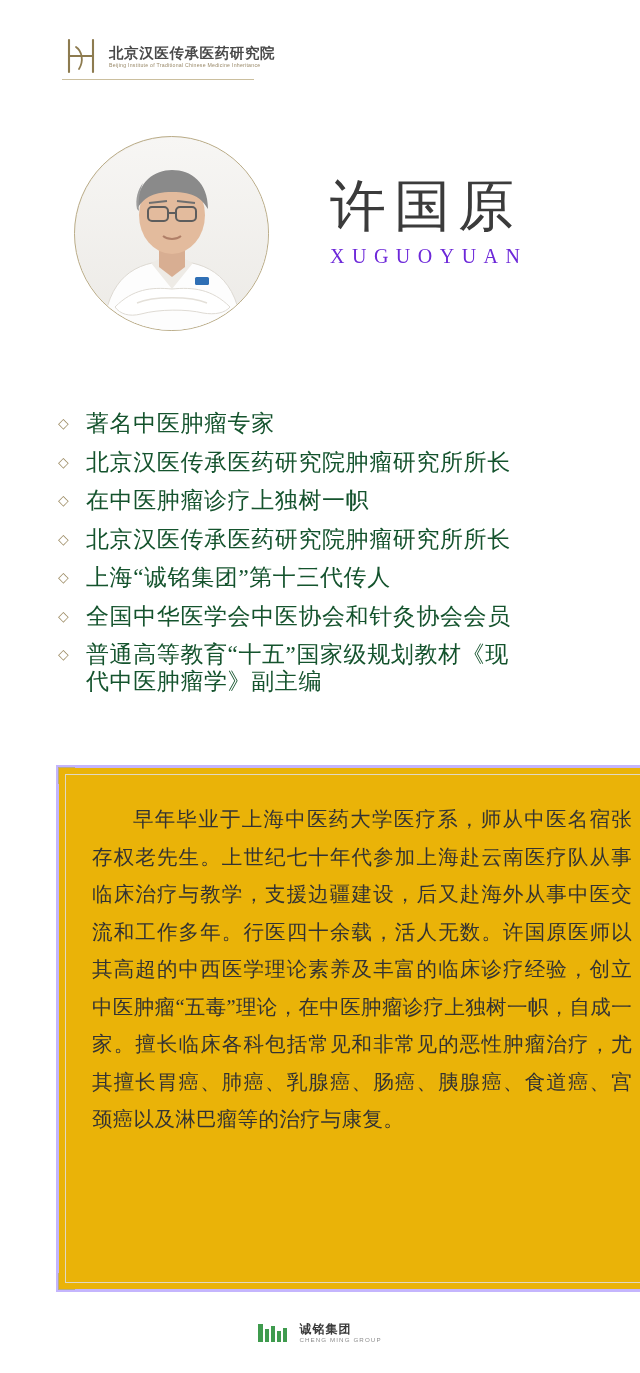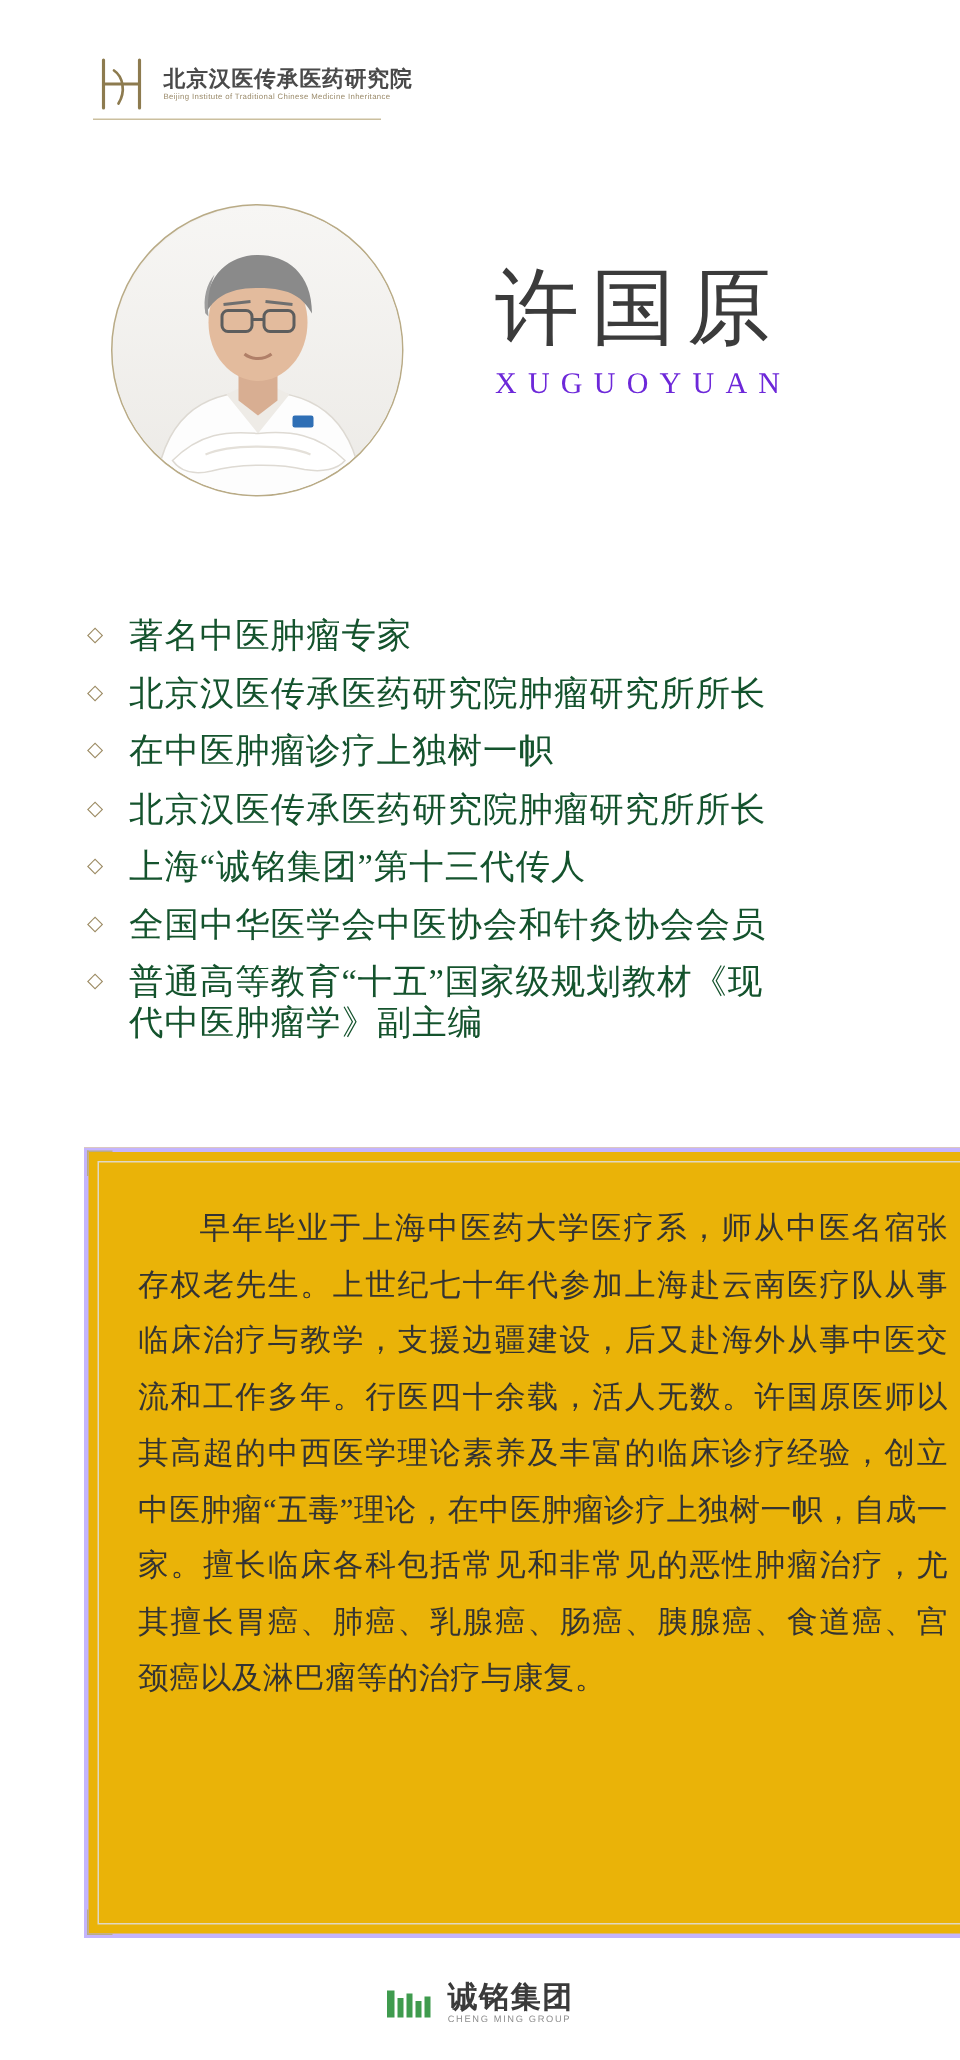--- a/index.html
+++ b/index.html
@@ -205,21 +205,21 @@
   }
   .footer-mark { flex: 0 0 auto; }
   .footer-mark svg { display: block; }
   .footer-text {
     display: flex;
     flex-direction: column;
     gap: 2px;
   }
   .footer-cn {
     font-family: "Liberation Serif", serif;
-    font-size: 20px;
+    font-size: 12px;
     font-weight: bold;
     letter-spacing: 1px;
     color: #3a3a3a;
     line-height: 1;
   }
   .footer-en {
     font-family: "Liberation Sans", sans-serif;
     font-size: 6.2px;
     letter-spacing: 1.1px;
     color: #8d8d8d;

